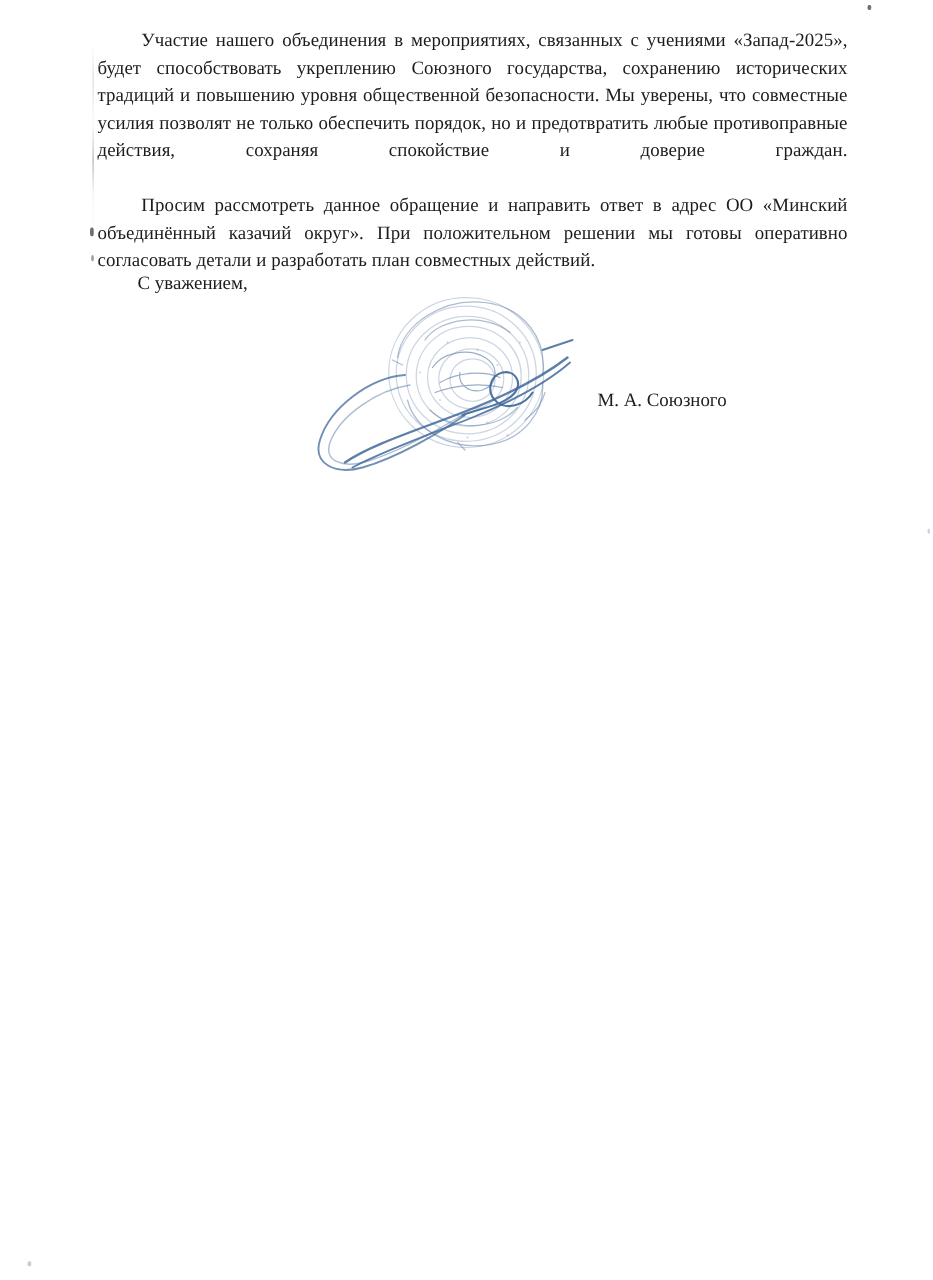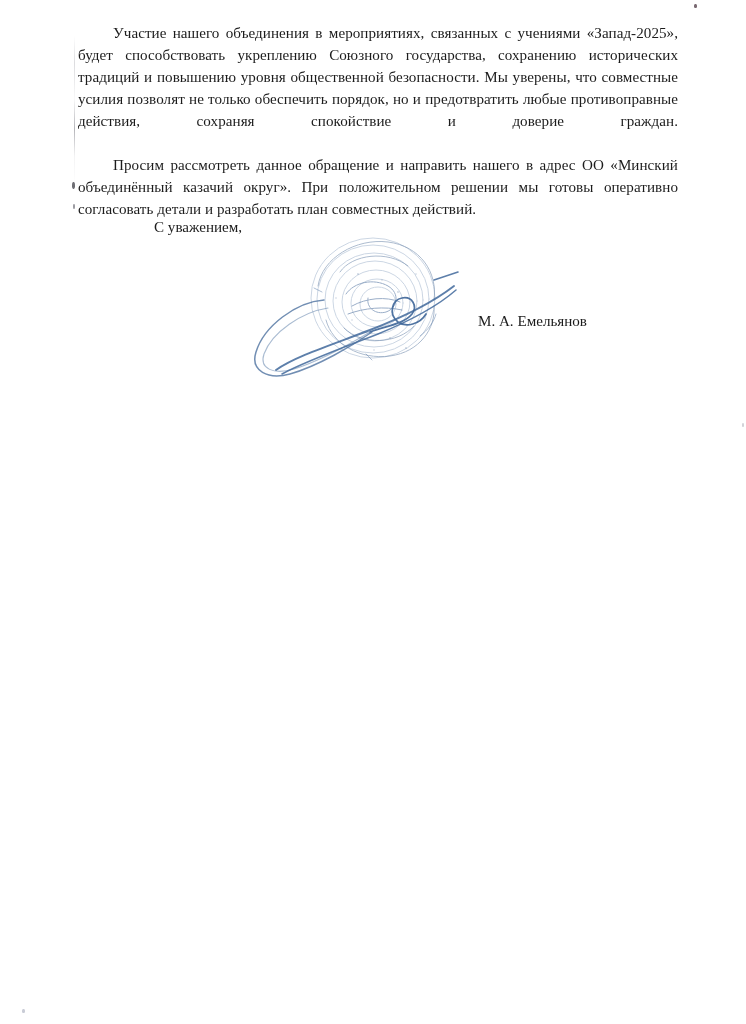--- a/index.html
+++ b/index.html
@@ -47,21 +47,20 @@
 
   
   .closing {
     position: absolute;
     left: 110px;
     top: 216px;
     font-size: 15.1px;
     line-height: 22px;
     color: #1c1c1c;
     white-space: nowrap;
-    margin-left: 44px;
   }
 
   
   .sig-titles {
     position: absolute;
     left: 78px;
     top: 282px;
     font-size: 15.1px;
     line-height: 22px;
     color: #1c1c1c;
@@ -118,27 +117,27 @@
 
   <div class="edge-streak"></div>
   <div class="scan-speck" style="left:72px; top:182px; width:3px; height:7px; background:#6e6e74;"></div>
   <div class="scan-speck" style="left:73px; top:204px; width:2px; height:5px; background:#9a9aa0;"></div>
   <div class="scan-speck" style="left:694px; top:4px; width:3px; height:4px; background:#7a6a72;"></div>
   <div class="scan-speck" style="left:22px; top:1009px; width:3px; height:4px; background:#c9ccd6;"></div>
   <div class="scan-speck" style="left:742px; top:423px; width:2px; height:4px; background:#d2d2d8;"></div>
 
   <div class="letter-body">
     <p class="para last-full">Участие нашего объединения в мероприятиях, связанных с учениями «Запад-2025», будет способствовать укреплению Союзного государства, сохранению исторических традиций и повышению уровня общественной безопасности. Мы уверены, что совместные усилия позволят не только обеспечить порядок, но и предотвратить любые противоправные действия, сохраняя спокойствие и доверие граждан.</p>
-    <p class="para">Просим рассмотреть данное обращение и направить нашего в адрес ОО «Минский объединённый казачий округ». При положительном решении мы готовы оперативно согласовать детали и разработать план совместных действий.</p>
+    <p class="para">Просим рассмотреть данное обращение и направить ответ в адрес ОО «Минский объединённый казачий округ». При положительном решении мы готовы оперативно согласовать детали и разработать план совместных действий.</p>
   </div>
 
   <div class="closing">С уважением,</div>
 
 
-  <div class="sig-name">М. А. Емельянов</div>
+  <div class="sig-name">М. А. Союзного</div>
 
   <div class="signature-mark">
     <svg viewBox="0 0 230 155" xmlns="http://www.w3.org/2000/svg" fill="none" stroke-linecap="round" stroke-linejoin="round">
       <g stroke="#7f99ba" opacity="0.40">
         <ellipse cx="125" cy="70" rx="62" ry="60"></ellipse>
         <ellipse cx="125" cy="71" rx="56" ry="54"></ellipse>
         <ellipse cx="126" cy="72" rx="49" ry="47"></ellipse>
         <ellipse cx="127" cy="73" rx="42" ry="40"></ellipse>
         <ellipse cx="128" cy="74" rx="34" ry="32"></ellipse>
         <ellipse cx="129" cy="75" rx="26" ry="24"></ellipse>

